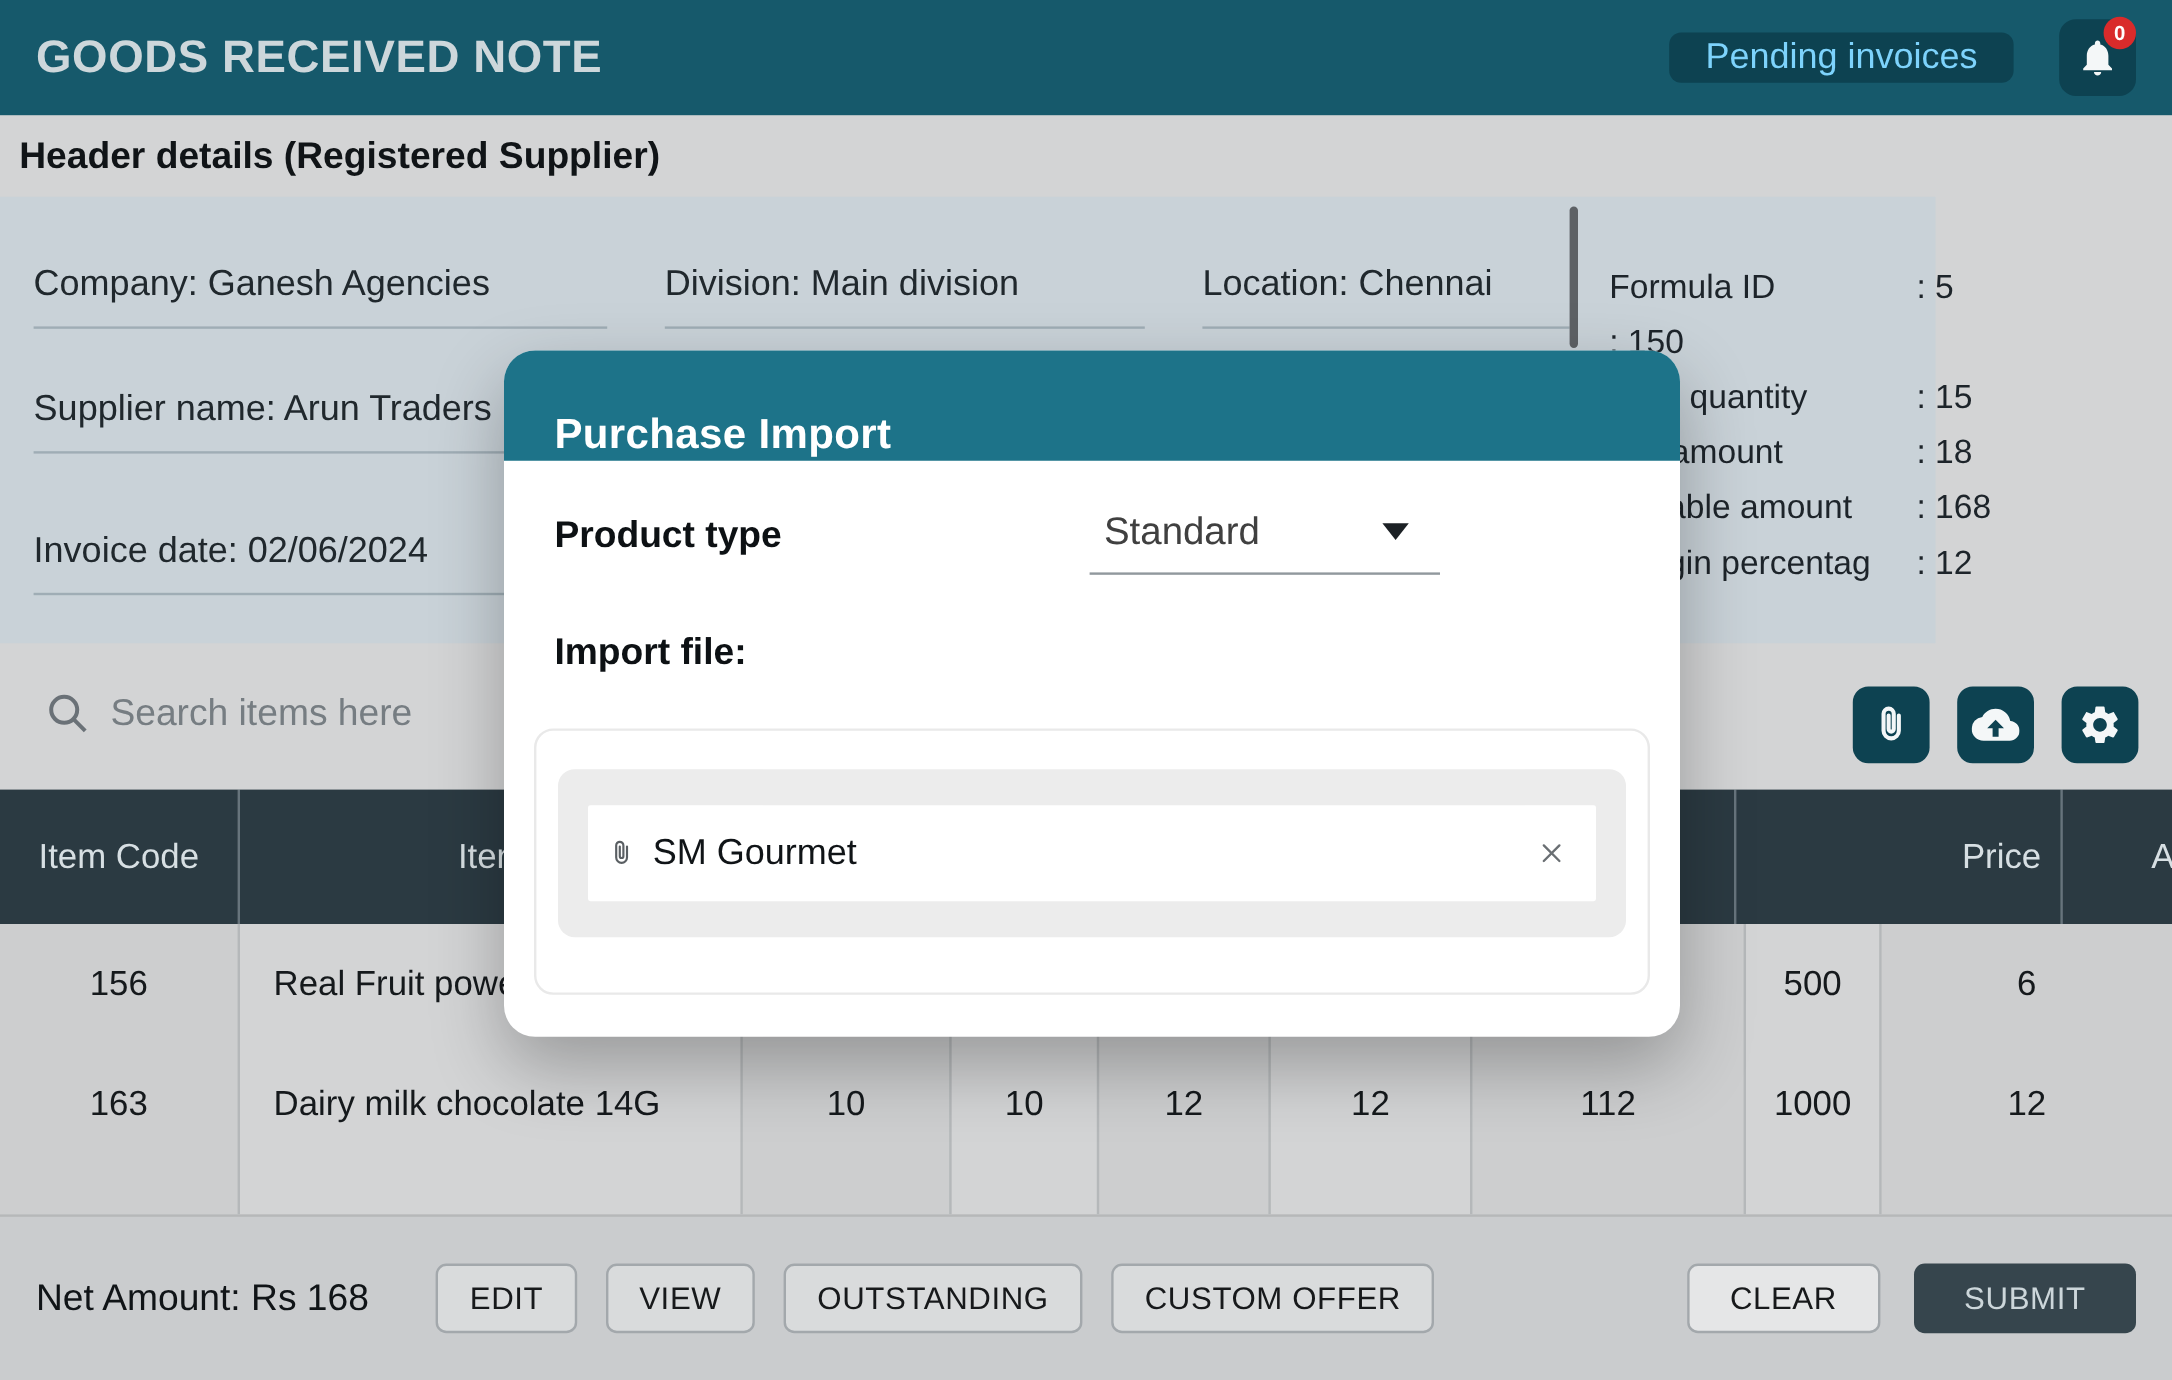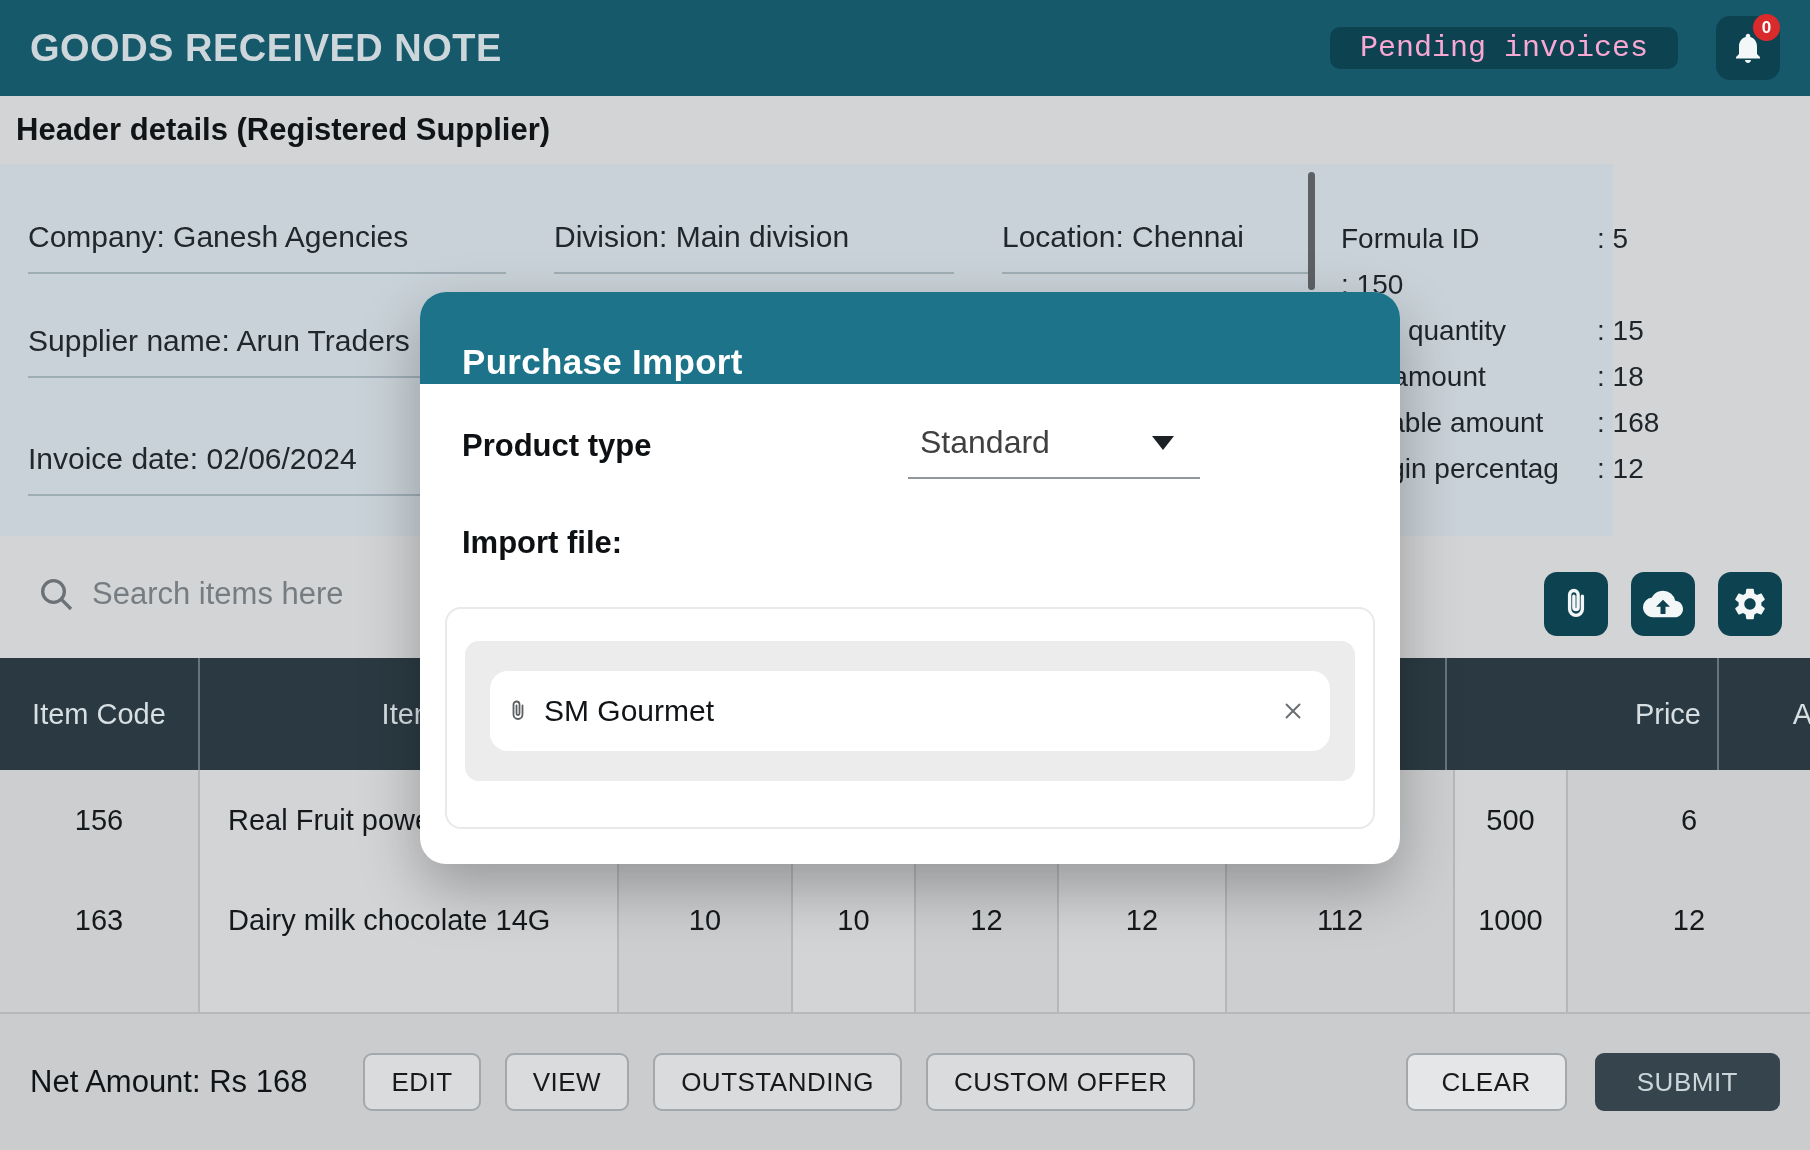--- a/index.html
+++ b/index.html
@@ -4,22 +4,22 @@
 <style>
   * { margin:0; padding:0; box-sizing:border-box; }
   html,body { width:1810px; height:1150px; overflow:hidden;
     font-family:"Liberation Sans", sans-serif; background:#d3d4d5; position:relative; }
 
   
   .topbar { position:absolute; left:0; top:0; width:1810px; height:96px;
     background:#16596b; display:flex; align-items:center; padding:0 30px; }
   .app-title { font-size:38px; font-weight:700; color:#cdd7db; letter-spacing:.5px; }
   .topbar-right { margin-left:auto; display:flex; align-items:center; }
-  .pending-btn { background:#0d4251; color:#f9a8d4; font-size:30px; border:none;
-    border-radius:10px; padding:4px 30px; cursor:pointer;font-family:Liberation Mono, monospace; }
+  .pending-btn { background:#0d4251; color:#7dd3fc; font-size:30px; border:none;
+    border-radius:10px; padding:4px 30px; cursor:pointer; }
   .bell-btn { position:relative; width:64px; height:64px; background:#0d4251;
     border:none; border-radius:14px; margin-left:38px; display:flex;
     align-items:center; justify-content:center; cursor:pointer; }
   .bell-badge { position:absolute; top:-2px; right:0px; width:27px; height:27px;
     background:#d92b2b; border-radius:50%; color:#fff; font-size:17px; font-weight:700;
     display:flex; align-items:center; justify-content:center; }
 
   
   .section-title { position:absolute; left:16px; top:96px; height:68px;
     display:flex; align-items:center; font-size:31px; font-weight:700; color:#101417; }
@@ -102,21 +102,21 @@
     padding:0 26px 16px 12px; display:flex; align-items:center;
     justify-content:space-between; cursor:pointer; }
   .dropdown-value { font-size:32px; color:#404040; }
   .caret { width:0; height:0; border-left:11px solid transparent;
     border-right:11px solid transparent; border-top:14px solid #1c2125; }
   .import-label { margin:46px 42px 0 42px; }
   .dropzone { margin:46px 25px 0 25px; width:930px; height:222px;
     border:2px solid #e9e9e9; border-radius:16px; background:#fff; cursor:pointer; }
   .graybox { margin:32px auto 0; width:890px; height:140px; background:#ececec;
     border-radius:14px; display:flex; align-items:center; justify-content:center; }
-  .file-chip { width:840px; height:80px; background:#fff; border-radius:18px;
+  .file-chip { width:840px; height:80px; background:#fff; border-radius:2px;
     display:flex; align-items:center; padding:0 24px 0 16px;justify-content:flex-end; }
   .file-name { font-size:30px; color:#101417; margin-left:14px; flex:1; }
   .chip-close { background:none; border:none; cursor:pointer; display:flex;
     align-items:center; }
 </style>
 </head>
 <body>
 
 <div class="topbar">
   <div class="app-title">GOODS RECEIVED NOTE</div>

